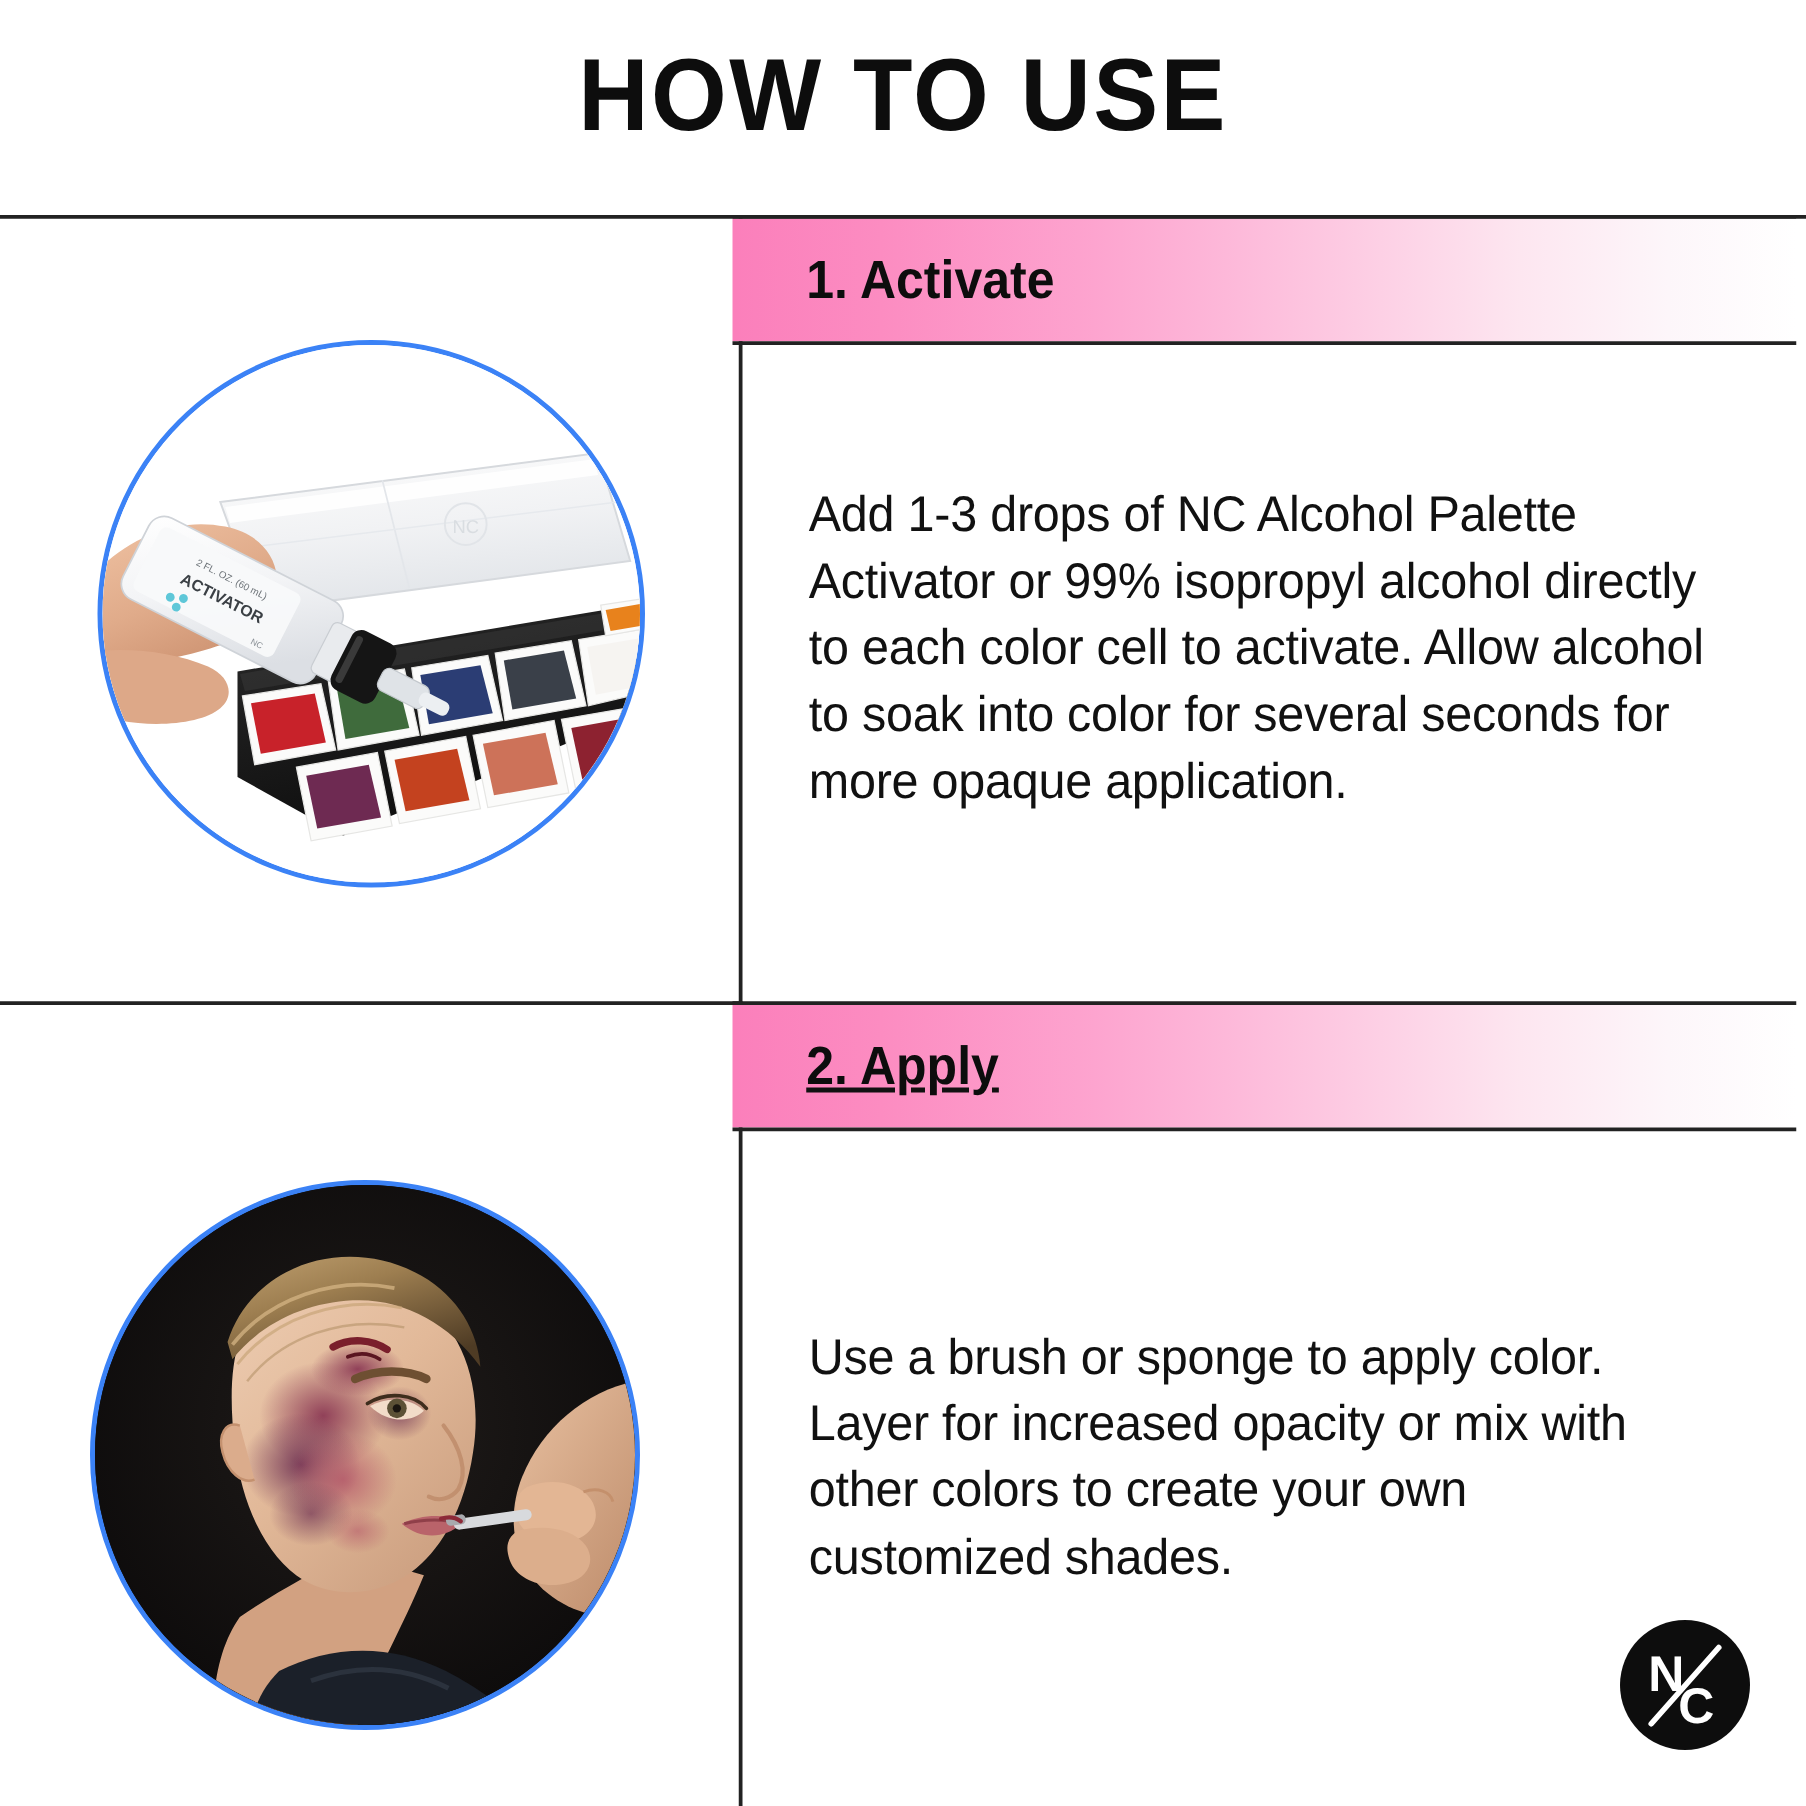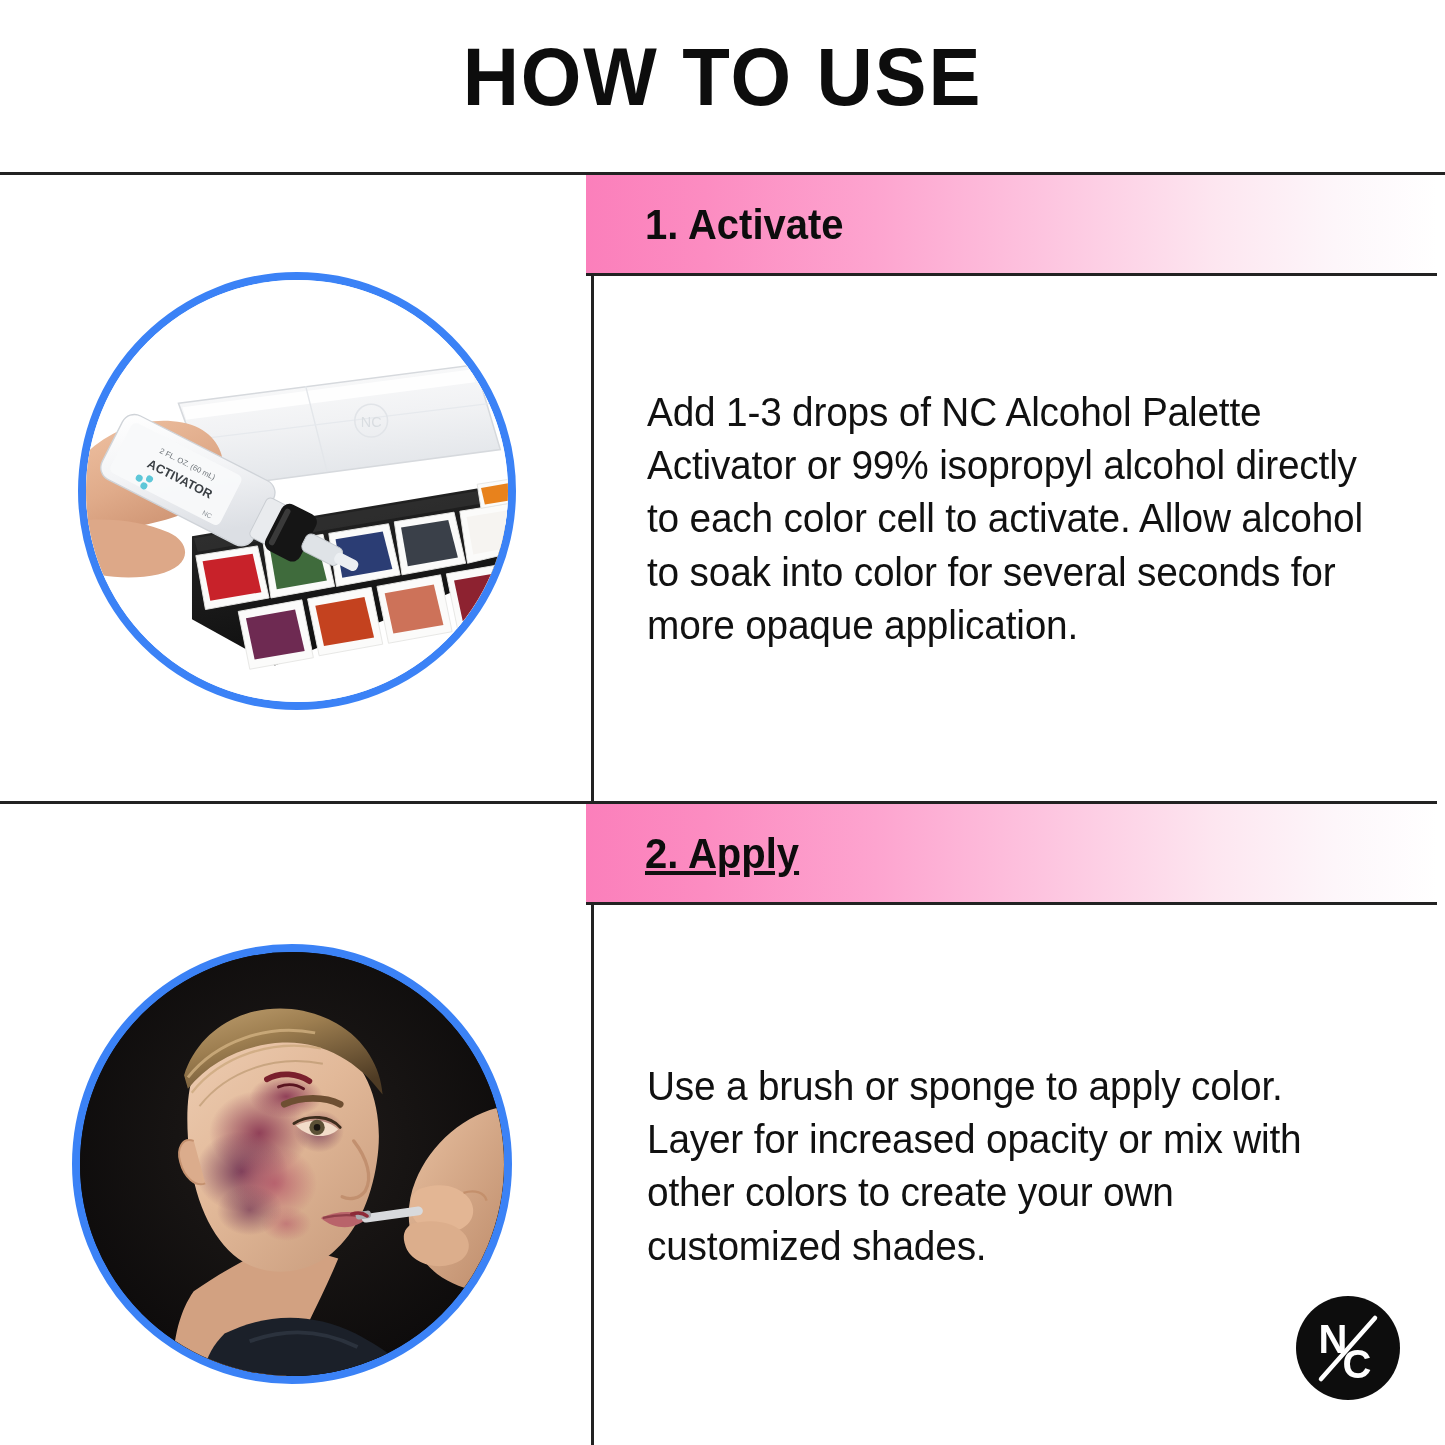--- a/index.html
+++ b/index.html
@@ -105,21 +105,21 @@
     transform-origin: left top;
   }
   .step-body.one { top: 386px; }
   .step-body.two { top: 1060px; }
 
   
   .photo-circle {
     position: absolute;
     border-radius: 50%;
     overflow: hidden;
-    border: 8px solid #3b82f6;
+    border: 4px solid #3b82f6;
     box-sizing: border-box;
   }
   .photo-circle.palette {
     left: 78px;
     top: 272px;
     width: 438px;
     height: 438px;
     background: #ffffff;
   }
   .photo-circle.model {

